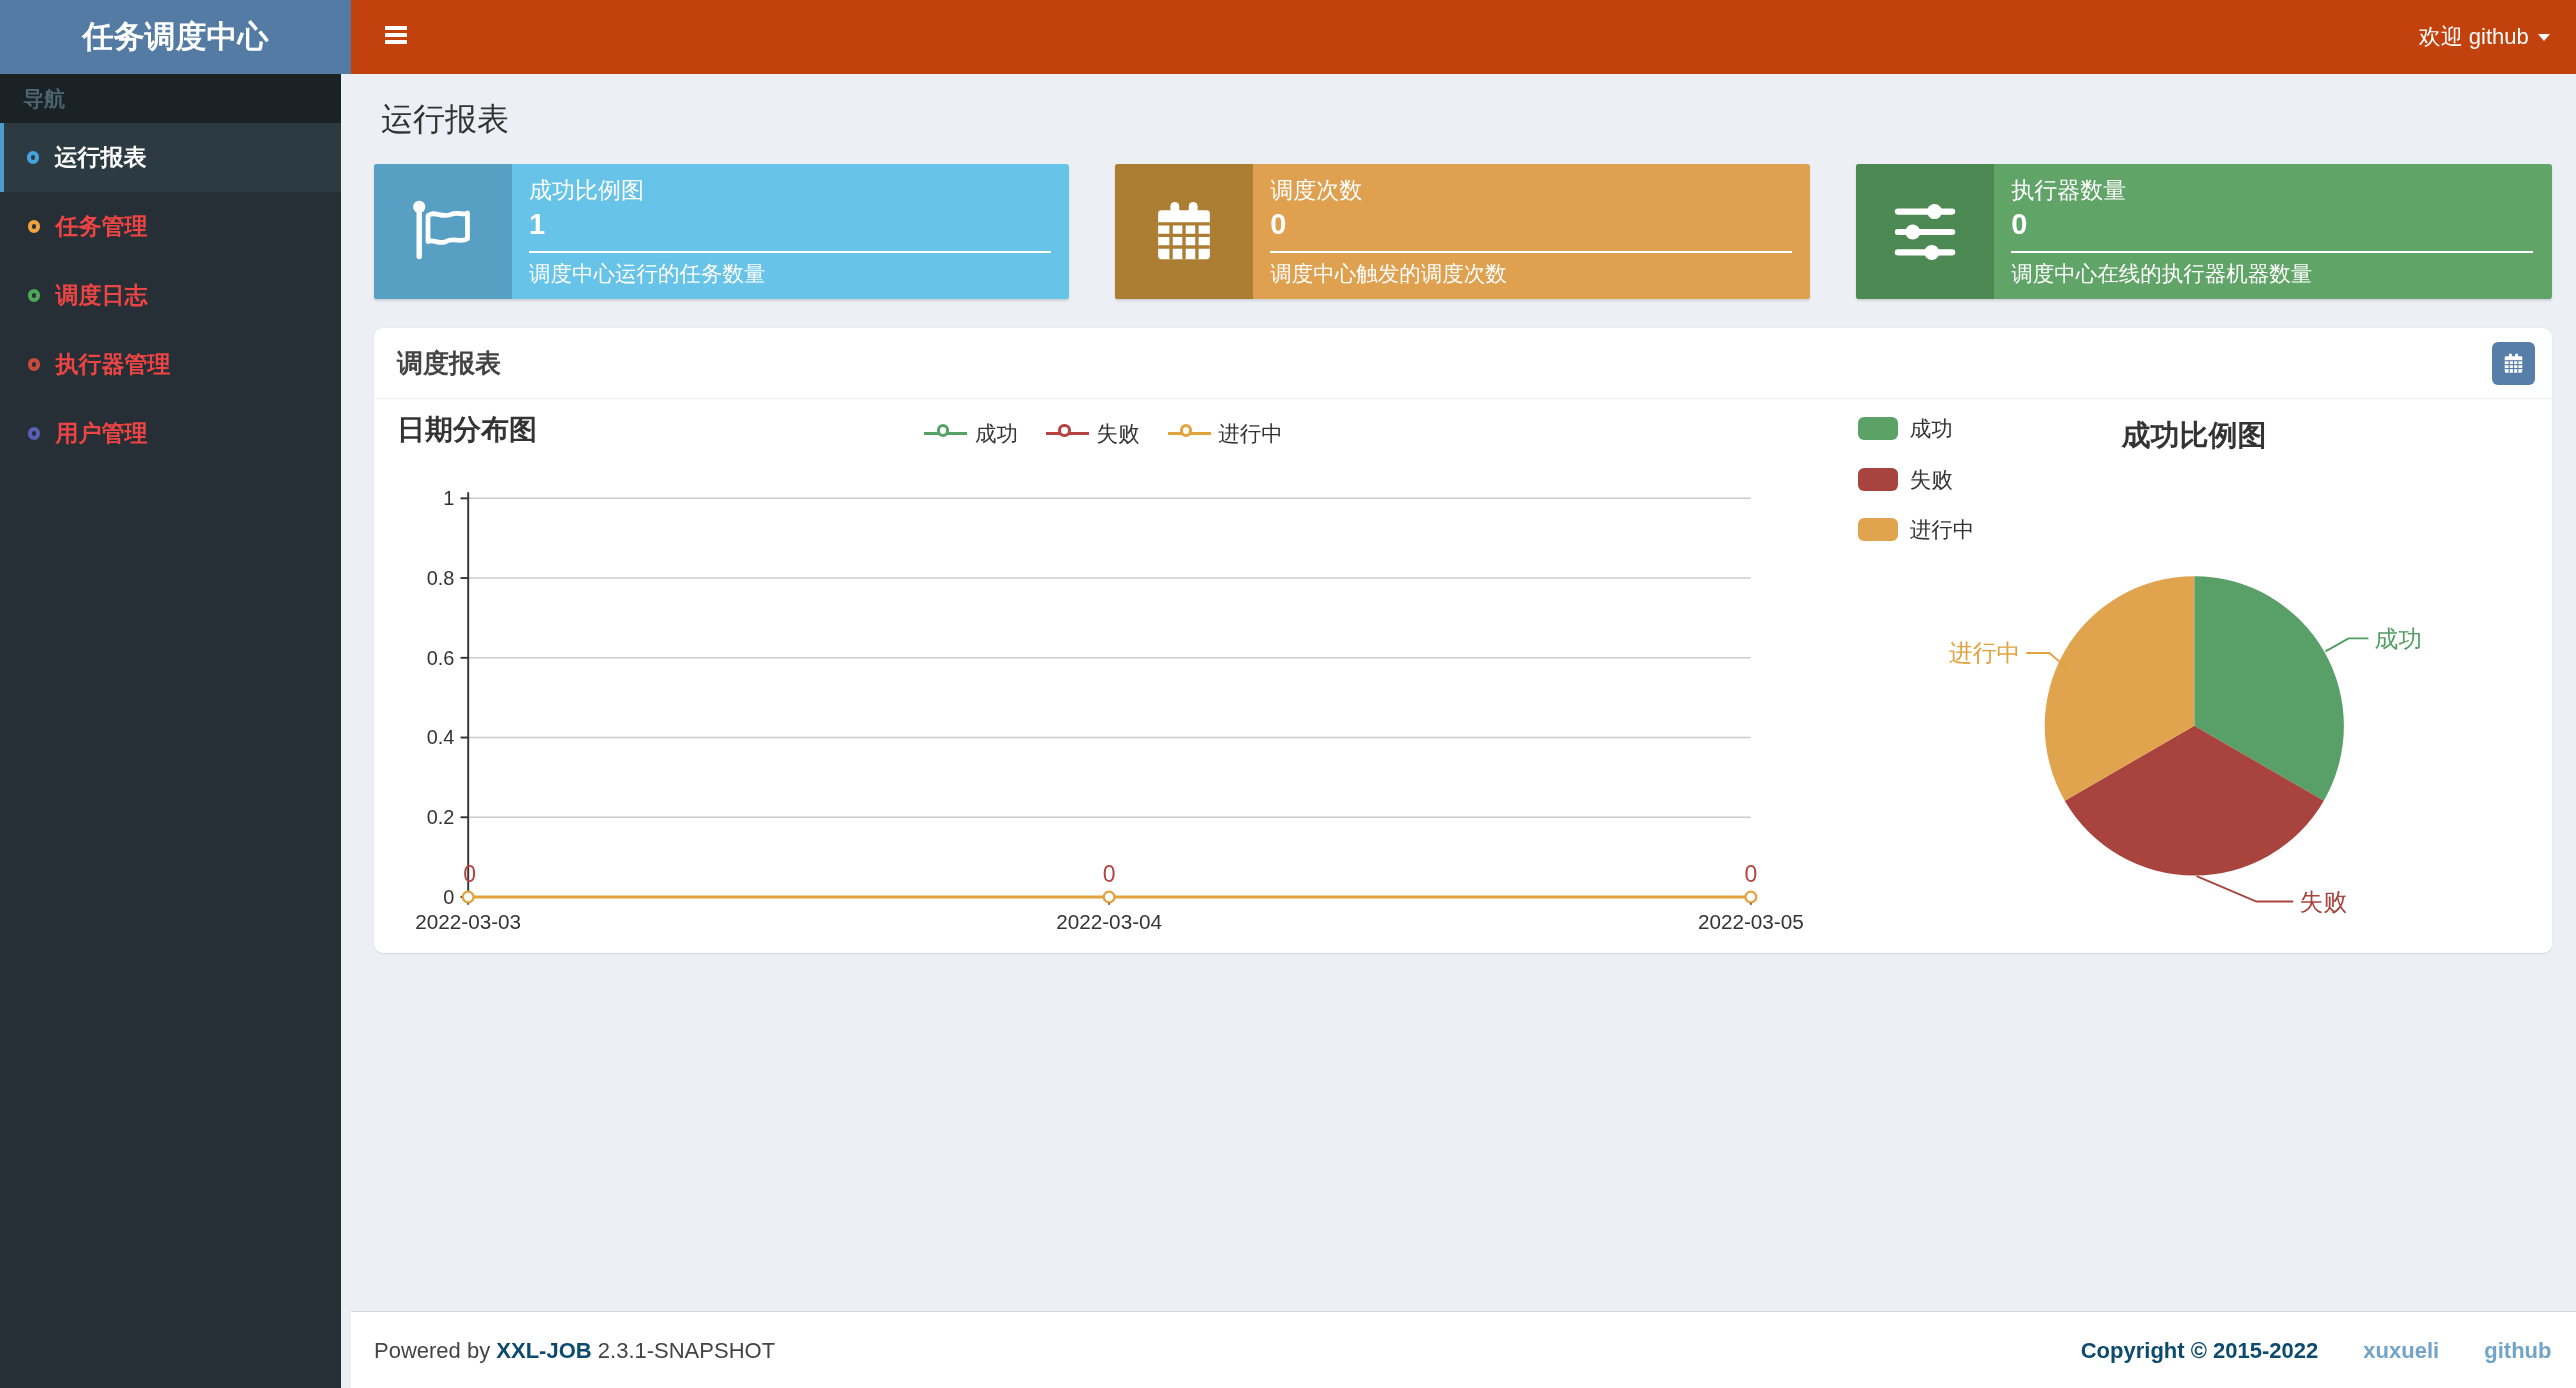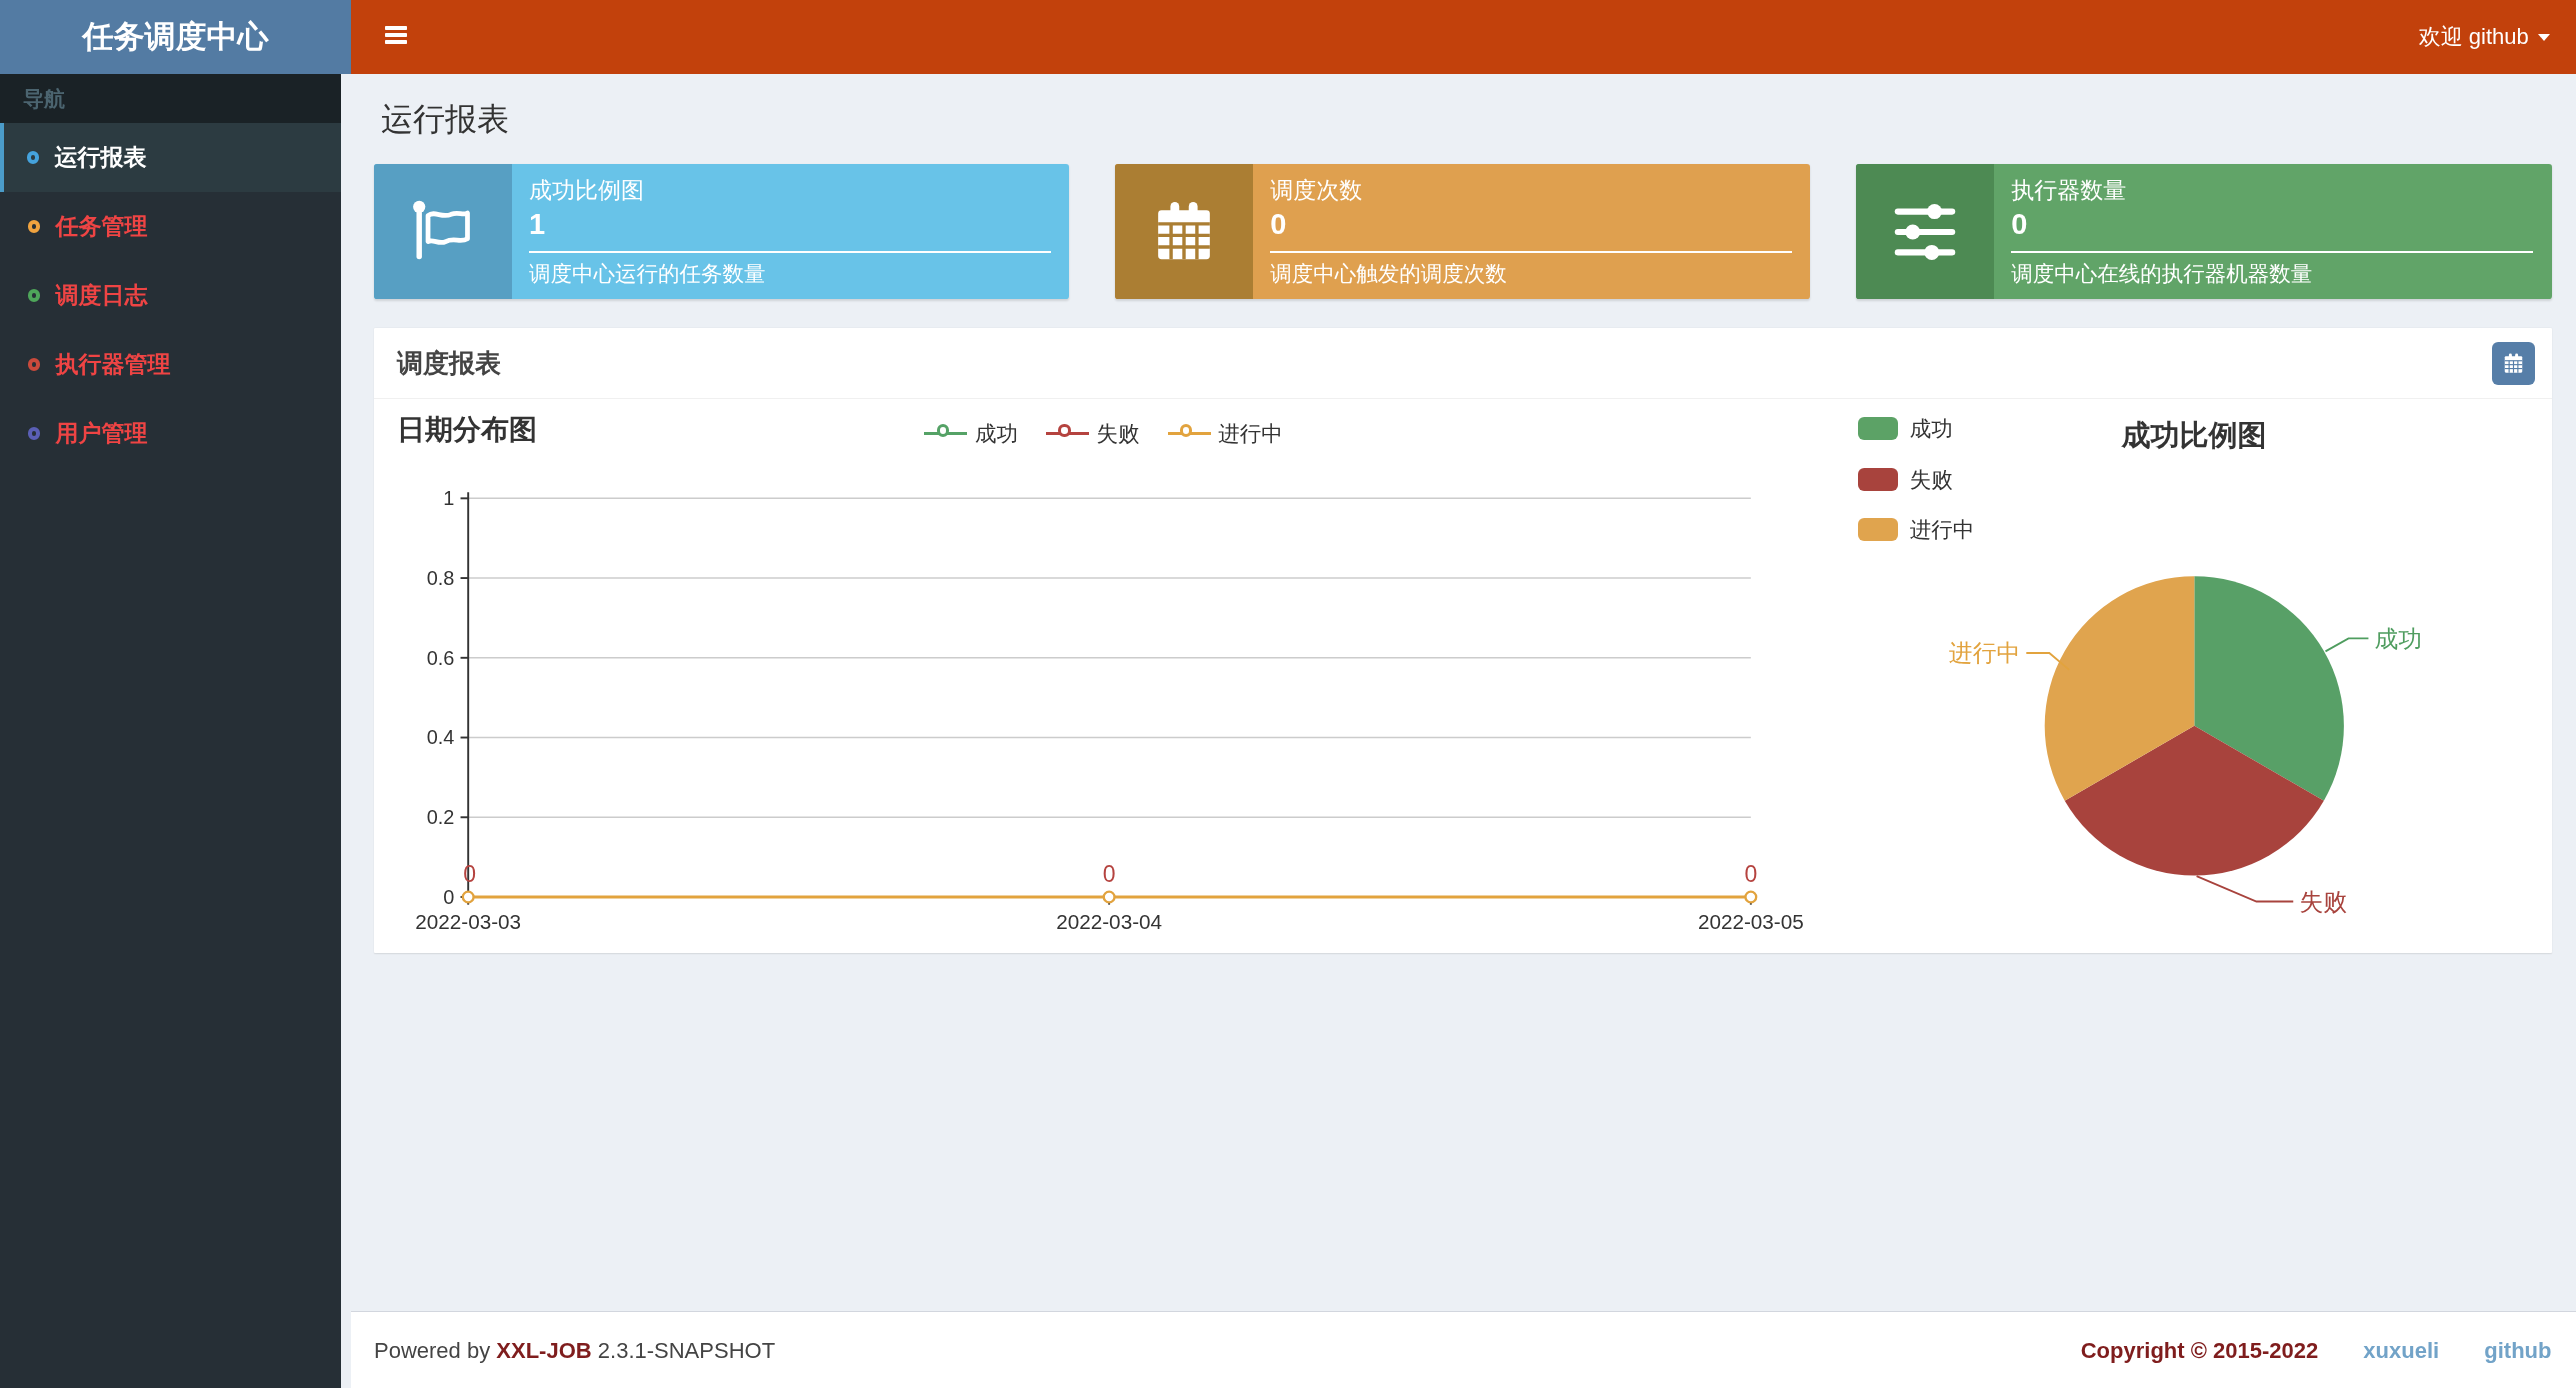--- a/index.html
+++ b/index.html
@@ -34,21 +34,21 @@
     box-shadow:0 1.5px 2.3px rgba(0,0,0,.12); color:#fff; }
   .stat-icon { width:138px; flex:none; display:flex; align-items:center; justify-content:center; }
   .stat-icon svg { width:68px; height:68px; }
   .stat-body { flex:1; padding:12.3px 18.4px 0 17px; }
   .stat-label { font-size:23px; line-height:29px; }
   .stat-value { font-size:29px; font-weight:bold; line-height:35px; margin-top:1.5px; }
   .stat-divider { border:0; border-top:2.3px solid #fff; margin:9.2px 0 7.7px 0; }
   .stat-desc { font-size:21.5px; line-height:26px; }
 
   
-  .panel { margin:29px 24.5px 0 23px; background:#fff; border-radius:1px; box-shadow:0 0.8px 1.5px rgba(0,0,0,.1); }
+  .panel { margin:29px 24.5px 0 23px; background:#fff; border-radius:9px; box-shadow:0 0.8px 1.5px rgba(0,0,0,.1); }
   .panel-header { position:relative; height:71px; border-bottom:0.8px solid #f0f0f0; }
   .panel-title { position:absolute; left:23px; top:0; line-height:71px; font-size:26px; font-weight:bold; color:#444; }
   .panel-cal-btn { position:absolute; right:17px; top:14px; width:43px; height:43px; background:#567ea8;
     border:0; border-radius:6.1px; cursor:pointer; display:flex; align-items:center; justify-content:center; }
   .panel-cal-btn svg { width:23px; height:23px; }
   .panel-body { position:relative; height:554px; }
 
   
   .line-block { position:absolute; left:0; top:0; width:1459px; height:554px; }
   .chart-title { position:absolute; left:23px; top:12.3px; font-size:28px; font-weight:bold; color:#333; }
@@ -68,21 +68,21 @@
   .pie-legend-row span { font-size:21.5px; color:#333; }
   .pie-title { position:absolute; left:361px; top:17px; transform:translateX(-50%); font-size:29px; font-weight:bold; color:#333; white-space:nowrap; }
   .pie-svg { position:absolute; left:0; top:0; }
 
   
   .main-footer { position:absolute; left:0; bottom:0; width:100%; height:78px; background:#fff;
     border-top:0.8px solid #d2d6de; font-size:22px; color:#444; }
   .foot-left { position:absolute; left:23px; top:26px; }
   .foot-right { position:absolute; right:24.5px; top:26px; }
   .foot-right a { color:#72a3c8; text-decoration:none; font-weight:600; margin-left:39px; cursor:pointer; }
-  .foot-right strong, .foot-left b { color:#7f1d1d; }
+  .foot-right strong, .foot-left b { color:#0c4a6e; }
   svg text { font-family:"Liberation Sans","DejaVu Sans",sans-serif; }
 </style>
 </head>
 <body>
 
 <header class="navbar">
   <div class="logo">任务调度中心</div>
   <div class="hamburger">
     <div class="bars">
         <span></span>

